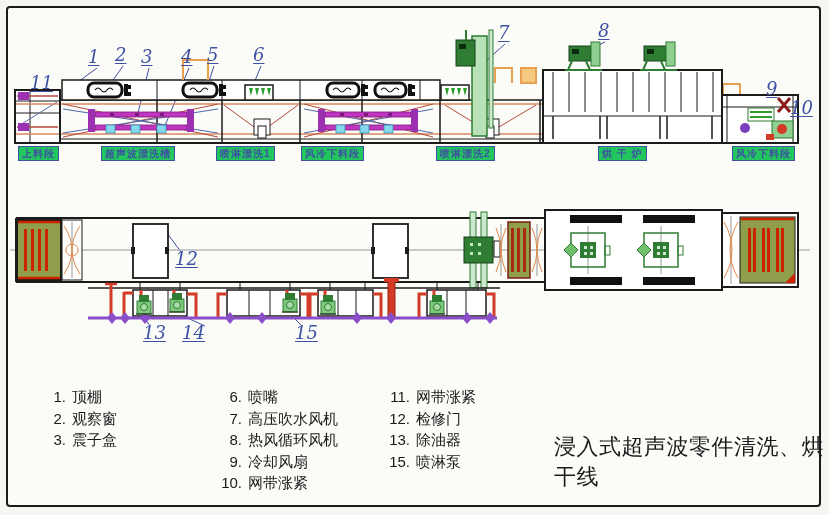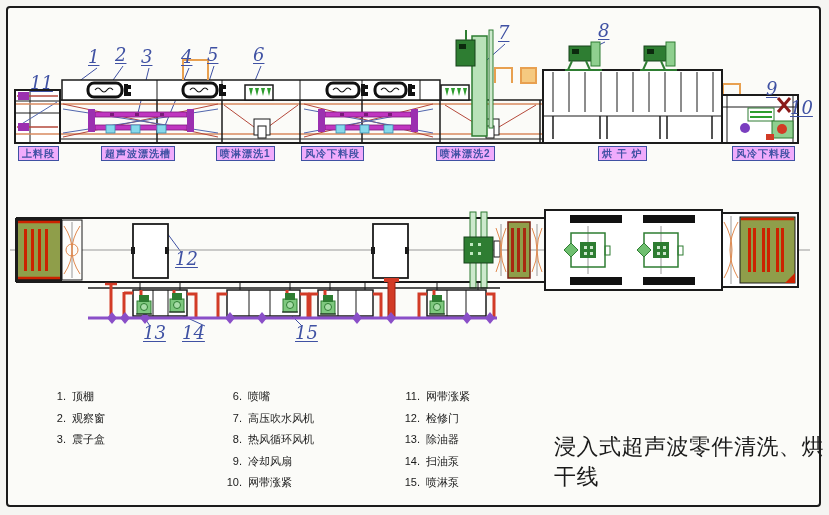--- a/index.html
+++ b/index.html
@@ -4,23 +4,23 @@
 <style>
   html,body{margin:0;padding:0}
   body{width:829px;height:515px;background:#f5f5f2;position:relative;overflow:hidden;
        font-family:"Liberation Sans",sans-serif;color:#1a1a1a}
   .frame{position:absolute;left:6px;top:6px;width:811px;height:497px;border:2px solid #1b1b1b;
          border-radius:4px;background:#fbfbf8}
   svg.draw{position:absolute;left:0;top:0}
   .co{position:absolute;font:italic 18px "DejaVu Serif",serif;color:#3f51a3;line-height:1;
       text-decoration:underline;text-underline-offset:2px}
   .sec{position:absolute;height:13px;line-height:13px;font-size:10px;font-weight:bold;color:#3f51a3;
-       border:1px solid #3f51a3;background:#f0abfc;padding:0 3px;text-align:center;letter-spacing:1px;
+       border:1px solid #3f51a3;background:#22c55e;padding:0 3px;text-align:center;letter-spacing:1px;
        white-space:nowrap}
-  .legend-col{position:absolute;top:386px;font-size:11px;line-height:21.5px;white-space:nowrap}
+  .legend-col{position:absolute;top:386px;font-size:15px;line-height:21.5px;white-space:nowrap}
   .ln{display:inline-block;width:26px;text-align:right;margin-right:6px}
   .caption{position:absolute;left:554px;top:432px;font-size:22px;letter-spacing:.5px}
 </style>
 </head>
 <body>
 
 <div class="frame"></div>
 
 <svg class="draw" width="829" height="515" viewBox="0 0 829 515">
 
@@ -481,21 +481,20 @@
   <div><span class="ln">2.</span><span>观察窗</span></div>
   <div><span class="ln">3.</span><span>震子盒</span></div>
 </div>
 <div class="legend-col" style="left:216px">
   <div><span class="ln">6.</span><span>喷嘴</span></div>
   <div><span class="ln">7.</span><span>高压吹水风机</span></div>
   <div><span class="ln">8.</span><span>热风循环风机</span></div>
   <div><span class="ln">9.</span><span>冷却风扇</span></div>
   <div><span class="ln">10.</span><span>网带涨紧</span></div>
 </div>
-<div class="legend-col" style="left:394px">
+<div class="legend-col" style="left:384px">
   <div><span class="ln">11.</span><span>网带涨紧</span></div>
   <div><span class="ln">12.</span><span>检修门</span></div>
   <div><span class="ln">13.</span><span>除油器</span></div>
-  <div><span class="ln">14.</span><span>扫油泵</span></div>
   <div><span class="ln">15.</span><span>喷淋泵</span></div>
 </div>
 
 <div class="caption">浸入式超声波零件清洗、烘干线</div>
 
 </body></html>

